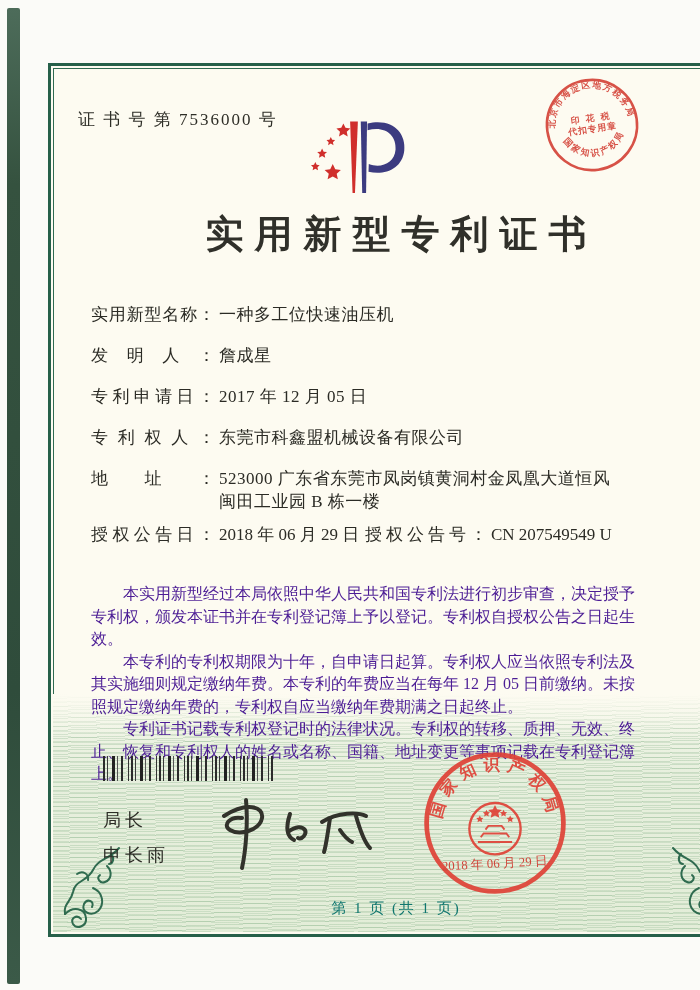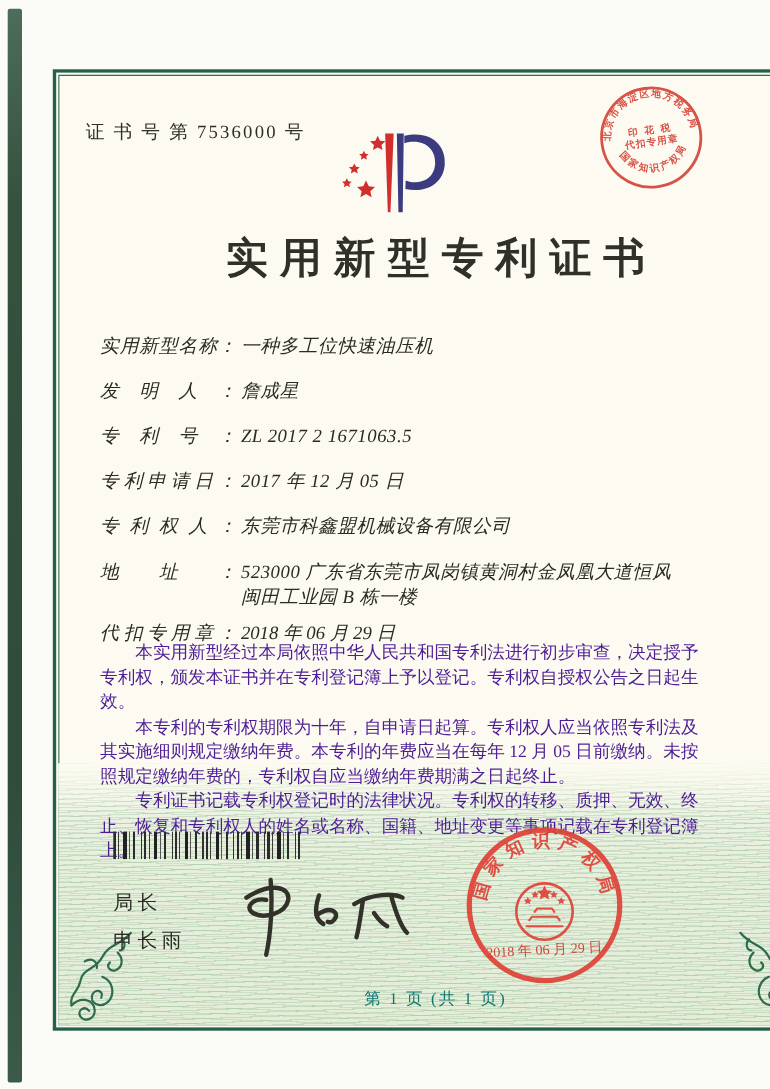--- a/index.html
+++ b/index.html
@@ -37,21 +37,21 @@
   .cert-number {
     position:absolute; left:27px; top:42px;
     font-size:17px; letter-spacing:2px; color:#2e2e27; font-weight:500;
   }
   .logo { position:absolute; left:245px; top:48px; width:116px; height:100px; }
   .title {
     position:absolute; left:0; top:143px; width:100%; text-align:center;
     font-size:38px; font-weight:700; letter-spacing:11px; color:#30302a;
     text-indent:11px;
   }
-  .fields { position:absolute; left:40px; top:237px; width:530px; font-size:17px; color:#2b2b25;font-style:italic; }
+  .fields { position:absolute; left:40px; top:237px; width:530px; font-size:17px; color:#2b2b25; }
   .frow { position:relative; margin-bottom:18px; line-height:23px; }
   .flabel {
     display:inline-block; width:124px; vertical-align:top;
     text-align:justify; text-align-last:justify;
   }
   .fvalue { display:inline-block; width:396px; vertical-align:top; margin-left:4px; letter-spacing:.5px; }
   .frow.addr { margin-bottom:10px; }
   .frow.two .pair2 { position:absolute; left:274px; top:0; white-space:nowrap; }
   .frow.two .flabel2 { display:inline-block; width:122px; text-align:justify; text-align-last:justify; }
   .body-text {
@@ -129,33 +129,33 @@
   <div class="title">实用新型专利证书</div>
 
   <div class="fields">
     <div class="frow">
       <span class="flabel">实用新型名称：</span><span class="fvalue">一种多工位快速油压机</span>
     </div>
     <div class="frow">
       <span class="flabel">发明人：</span><span class="fvalue">詹成星</span>
     </div>
     <div class="frow">
-      <span class="flabel">专利号：</span><span class="fvalue">ZL 2017 2 1671063.5</span>
-    </div>
-    <div class="frow">
       <span class="flabel">专利申请日：</span><span class="fvalue">2017 年 12 月 05 日</span>
     </div>
     <div class="frow">
       <span class="flabel">专利权人：</span><span class="fvalue">东莞市科鑫盟机械设备有限公司</span>
     </div>
     <div class="frow addr">
       <span class="flabel">地址：</span><span class="fvalue">523000 广东省东莞市凤岗镇黄洞村金凤凰大道恒风闽田工业园 B 栋一楼</span>
     </div>
     <div class="frow two">
-      <span class="flabel">代扣专用章：</span><span style="margin-left:4px;">2018 年 06 月 29 日</span>
+      <span class="flabel">授权公告日：</span><span style="margin-left:4px;">2018 年 06 月 29 日</span>
+      <span class="pair2">
+        <span class="flabel2">授权公告号：</span><span style="margin-left:4px;">CN 207549549 U</span>
+      </span>
     </div>
   </div>
 
   <div class="body-text">
     <p>本实用新型经过本局依照中华人民共和国专利法进行初步审查，决定授予专利权，颁发本证书并在专利登记簿上予以登记。专利权自授权公告之日起生效。</p>
     <p>本专利的专利权期限为十年，自申请日起算。专利权人应当依照专利法及其实施细则规定缴纳年费。本专利的年费应当在每年 12 月 05 日前缴纳。未按照规定缴纳年费的，专利权自应当缴纳年费期满之日起终止。</p>
     <p>专利证书记载专利权登记时的法律状况。专利权的转移、质押、无效、终止、恢复和专利权人的姓名或名称、国籍、地址变更等事项记载在专利登记簿上。</p>
   </div>
 
   <div class="barcode"></div>

